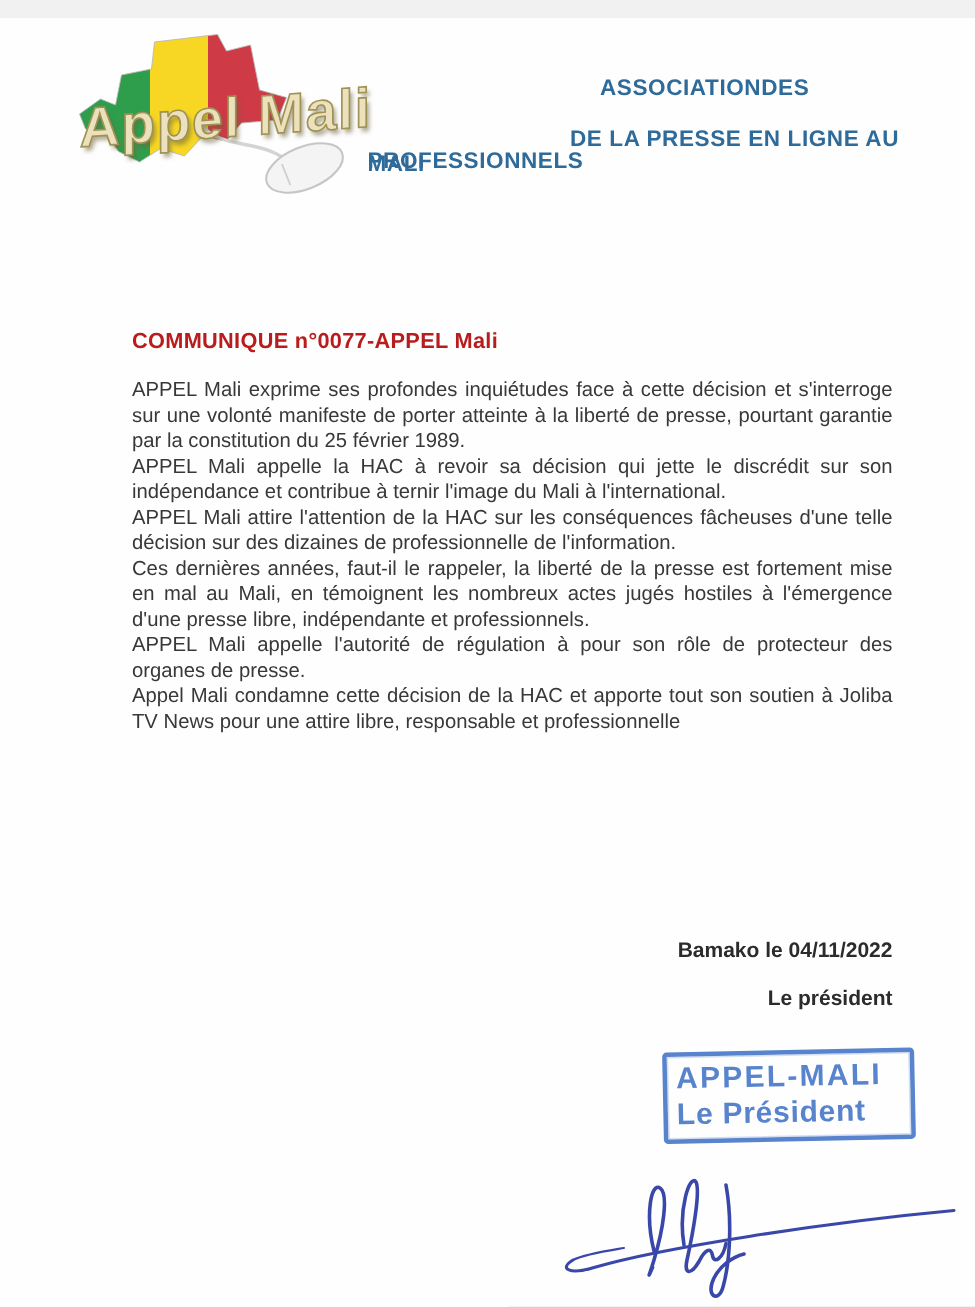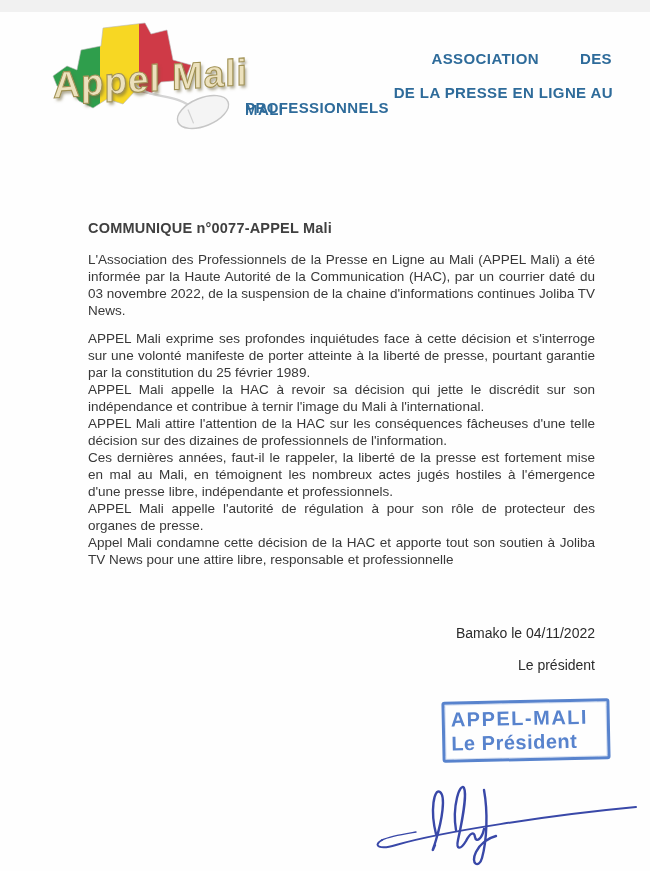--- a/index.html
+++ b/index.html
@@ -18,41 +18,41 @@
     position:absolute;left:8px;top:40px;width:200px;
     font-size:37px;font-weight:800;letter-spacing:1px;white-space:nowrap;
     color:#ece1bd;
     -webkit-text-stroke:1.1px #a09155;
     text-shadow:2px 3px 3px rgba(110,100,60,.55);
     transform:rotate(-4deg) skewX(-4deg);
   }
 
   
   .org{color:#2e6b9a;font-weight:bold;font-size:15px;letter-spacing:.4px;}
-  .org-assoc{position:absolute;left:400px;top:50px;width:212px;display:flex;justify-content:flex-end;gap:41px;}
+  .org-assoc{position:absolute;left:400px;top:50px;width:212px;display:flex;justify-content:flex-start;}
   .org-prof{position:absolute;left:245px;top:66px;margin-top:33px;}
-  .org-presse{position:absolute;left:380px;top:84px;width:233px;display:flex;justify-content:flex-end;}
+  .org-presse{position:absolute;left:380px;top:84px;width:233px;display:flex;justify-content:flex-start;}
   .org-mali{position:absolute;left:245px;top:101px;}
 
   
   .title{
     position:absolute;left:88px;top:220px;
-    font-size:14.5px;font-weight:bold;color:#404040;letter-spacing:.2px;
+    font-size:14.5px;font-weight:bold;color:#b91c1c;letter-spacing:.2px;
   }
   .body{
     position:absolute;left:88px;top:251px;width:507px;
     font-size:13.5px;line-height:17px;color:#383838;
     text-align:justify;
   }
   .body p{margin:0;}
   .body p.gap-after{margin-bottom:11px;}
 
   .dateline,.signer{
     position:absolute;left:88px;width:507px;text-align:right;
-    font-size:14px;font-weight:normal;color:#2b2b2b;
+    font-size:14px;font-weight:bold;color:#2b2b2b;
   }
   .dateline{top:625px;}
   .signer{top:657px;}
 
   
   .stamp{
     position:absolute;left:442px;top:700px;width:152px;
     border:3px solid #4a79c9;border-radius:3px;
     padding:3px 4px 4px 6px;
     color:#4a79c9;font-weight:bold;font-size:20px;line-height:24px;
@@ -103,24 +103,23 @@
   </div>
   <div class="org org-prof">PROFESSIONNELS</div>
   <div class="org org-presse">
     <span>DE LA PRESSE EN LIGNE AU</span>
   </div>
   <div class="org org-mali">MALI</div>
 
   <div class="title">COMMUNIQUE n°0077-APPEL Mali</div>
 
   <div class="body">
-    <p class="gap-after">L'Association des Professionnels de la Presse en Ligne au Mali (APPEL Mali) a été informée par la Haute Autorité de la Communication (HAC), par un courrier daté du 03 novembre 2022, de la suspension de la chaine d'informations continues Joliba TV News.</p>
     <p>APPEL Mali exprime ses profondes inquiétudes face à cette décision et s'interroge sur une volonté manifeste de porter atteinte à la liberté de presse, pourtant garantie par la constitution du 25 février 1989.</p>
     <p>APPEL Mali appelle la HAC à revoir sa décision qui jette le discrédit sur son indépendance et contribue à ternir l'image du Mali à l'international.</p>
-    <p>APPEL Mali attire l'attention de la HAC sur les conséquences fâcheuses d'une telle décision sur des dizaines de professionnels de l'information.</p>
+    <p>APPEL Mali attire l'attention de la HAC sur les conséquences fâcheuses d'une telle décision sur des dizaines de professionnelle de l'information.</p>
     <p>Ces dernières années, faut-il le rappeler, la liberté de la presse est fortement mise en mal au Mali, en témoignent les nombreux actes jugés hostiles à l'émergence d'une presse libre, indépendante et professionnels.</p>
     <p>APPEL Mali appelle l'autorité de régulation à pour son rôle de protecteur des organes de presse.</p>
     <p>Appel Mali condamne cette décision de la HAC et apporte tout son soutien à Joliba TV News pour une attire libre, responsable et professionnelle</p>
   </div>
 
   <div class="dateline">Bamako le 04/11/2022</div>
   <div class="signer">Le président</div>
 
   <div class="stamp">
     <div class="l1">APPEL-MALI</div>

